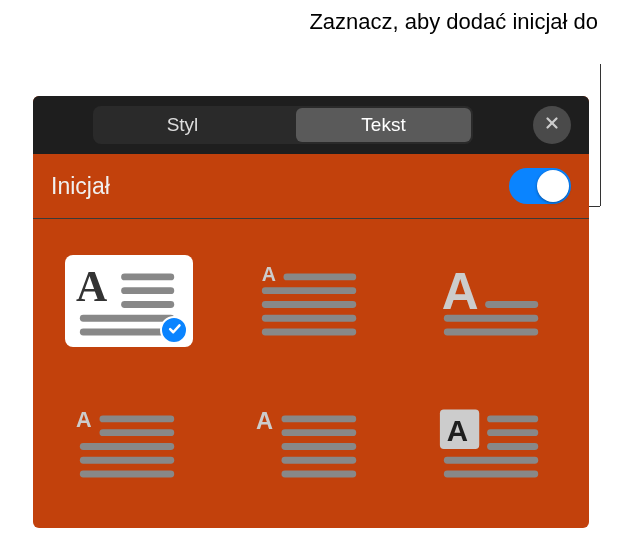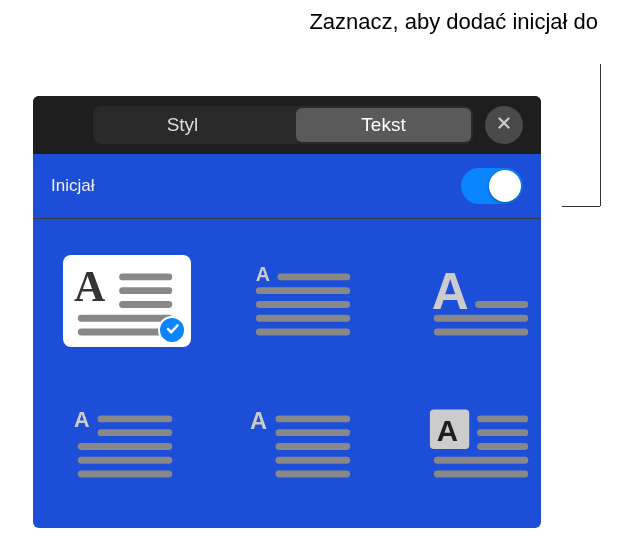--- a/index.html
+++ b/index.html
@@ -35,23 +35,23 @@
       position: absolute;
       border-top: 1px solid #333;
       width: 38px;
       left: 562px;
       top: 206px;
     }
     .panel {
       position: absolute;
       top: 96px;
       left: 33px;
-      width: 508px;
+      width: 556px;
       height: 432px;
-      background: #1d4ed8;
+      background: #c2410c;
       border-radius: 6px;
       overflow: hidden;
     }
     .tabs {
       display: flex;
       align-items: center;
       padding: 10px 18px 10px 60px;
       gap: 0;
       background: #1e1e1e;
     }
@@ -94,21 +94,21 @@
     }
     .section {
       padding: 14px 18px;
       display: flex;
       align-items: center;
       justify-content: space-between;
       border-bottom: 1px solid #3a3a3a;
     }
     .section-title {
       color: #f0f0f0;
-      font-size: 17px;
+      font-size: 23px;
     }
     .toggle {
       width: 62px;
       height: 36px;
       background: #0a84ff;
       border-radius: 18px;
       position: relative;
       cursor: pointer;
     }
     .toggle-knob {

